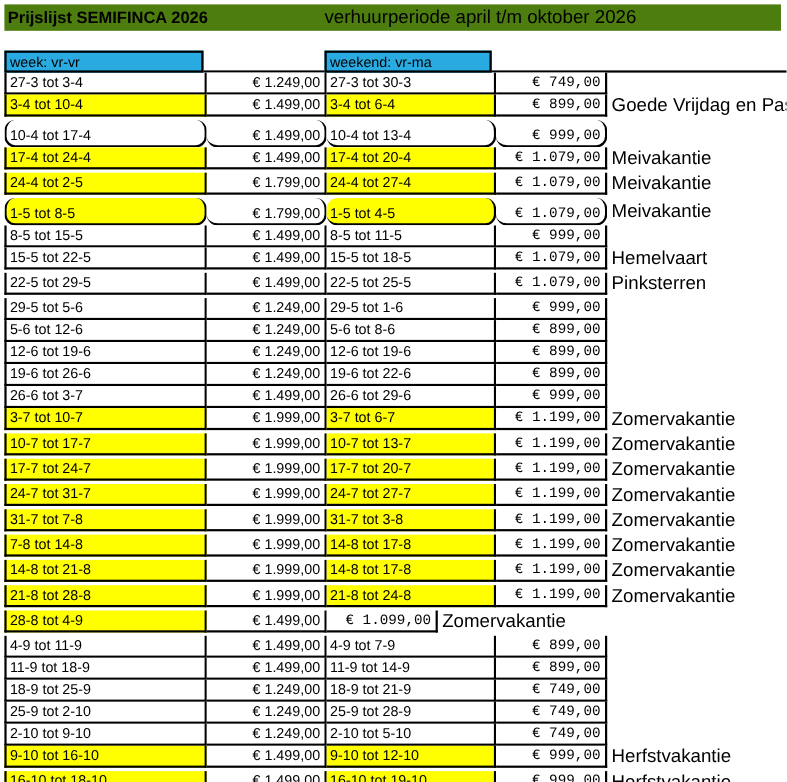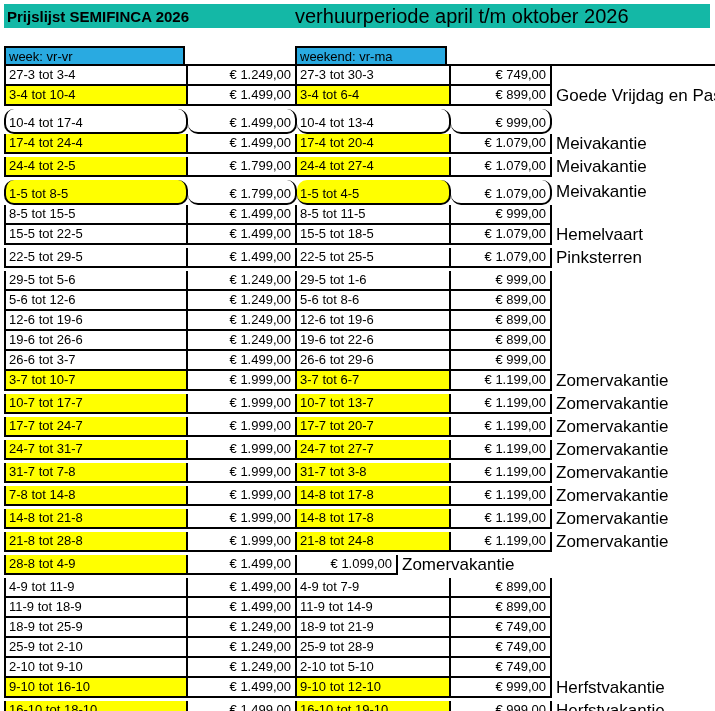--- a/index.html
+++ b/index.html
@@ -1,42 +1,42 @@
 <!DOCTYPE html>
 <html><head>
 <meta charset="utf-8">
 <style>
   html,body{margin:0;padding:0;background:#ffffff;}
   body{width:715px;height:711px;font-family:"Liberation Sans","DejaVu Sans",sans-serif;color:#000;}
   .page{position:relative;padding:4px 0 0 4px;}
 
   
-  .titlebar{width:706px;height:24px;background:#14b8a6;display:flex;align-items:center;position:relative;text-align:right;}
+  .titlebar{width:706px;height:24px;background:#4d7c0f;display:flex;align-items:center;position:relative;text-align:right;}
   .titlebar .title{font-size:15px;font-weight:bold;padding-left:3px;}
-  .titlebar .subtitle{position:absolute;left:291px;font-size:20px;font-weight:normal;}
+  .titlebar .subtitle{position:absolute;left:291px;font-size:17px;font-weight:normal;}
 
   
   .colheaders{position:relative;height:18px;margin-top:18px;}
   .colheader{position:absolute;top:0;height:20px;background:#29aae1;border:2px solid #000;
              box-sizing:border-box;font-size:13px;display:flex;align-items:center;
              padding-left:3px;z-index:2;}
   .colheader.week{left:0;width:181px;}
   .colheader.weekend{left:291px;width:152px;}
 
   
   .pricetable{border-top:2px solid #000;display:inline-block;position:relative;z-index:1;}
   .row{display:flex;}
   .cell{box-sizing:border-box;border-right:2px solid #000;border-bottom:2px solid #000;
         height:20px;font-size:13px;display:flex;align-items:flex-end;
         padding:0 3px 2px 3px;background:#fff;overflow:hidden;white-space:nowrap;}
   .row.tall .cell{height:25px;border-radius:10px;}
   .cell.c1{width:184px;border-left:2px solid #000;}
   .cell.c2{width:109px;justify-content:flex-end;padding-right:4px;}
   .cell.c3{width:154px;}
-  .cell.c4{width:101px;justify-content:flex-end;padding-right:4px;}
+  .cell.c4{width:101px;justify-content:flex-end;padding-right:4px;font-family:Liberation Mono, monospace;}
   .cell.hl{background:#ffff00;}
   .note{font-size:17px;display:flex;align-items:flex-end;padding:0 0 3px 4px;white-space:nowrap;}
 
   
   .legend{margin-top:16px;width:181px;height:26px;background:#ffff00;border:2px solid #000;
           box-sizing:border-box;font-size:13px;display:flex;align-items:center;padding-left:3px;}
 </style>
 </head>
 <body>
 

